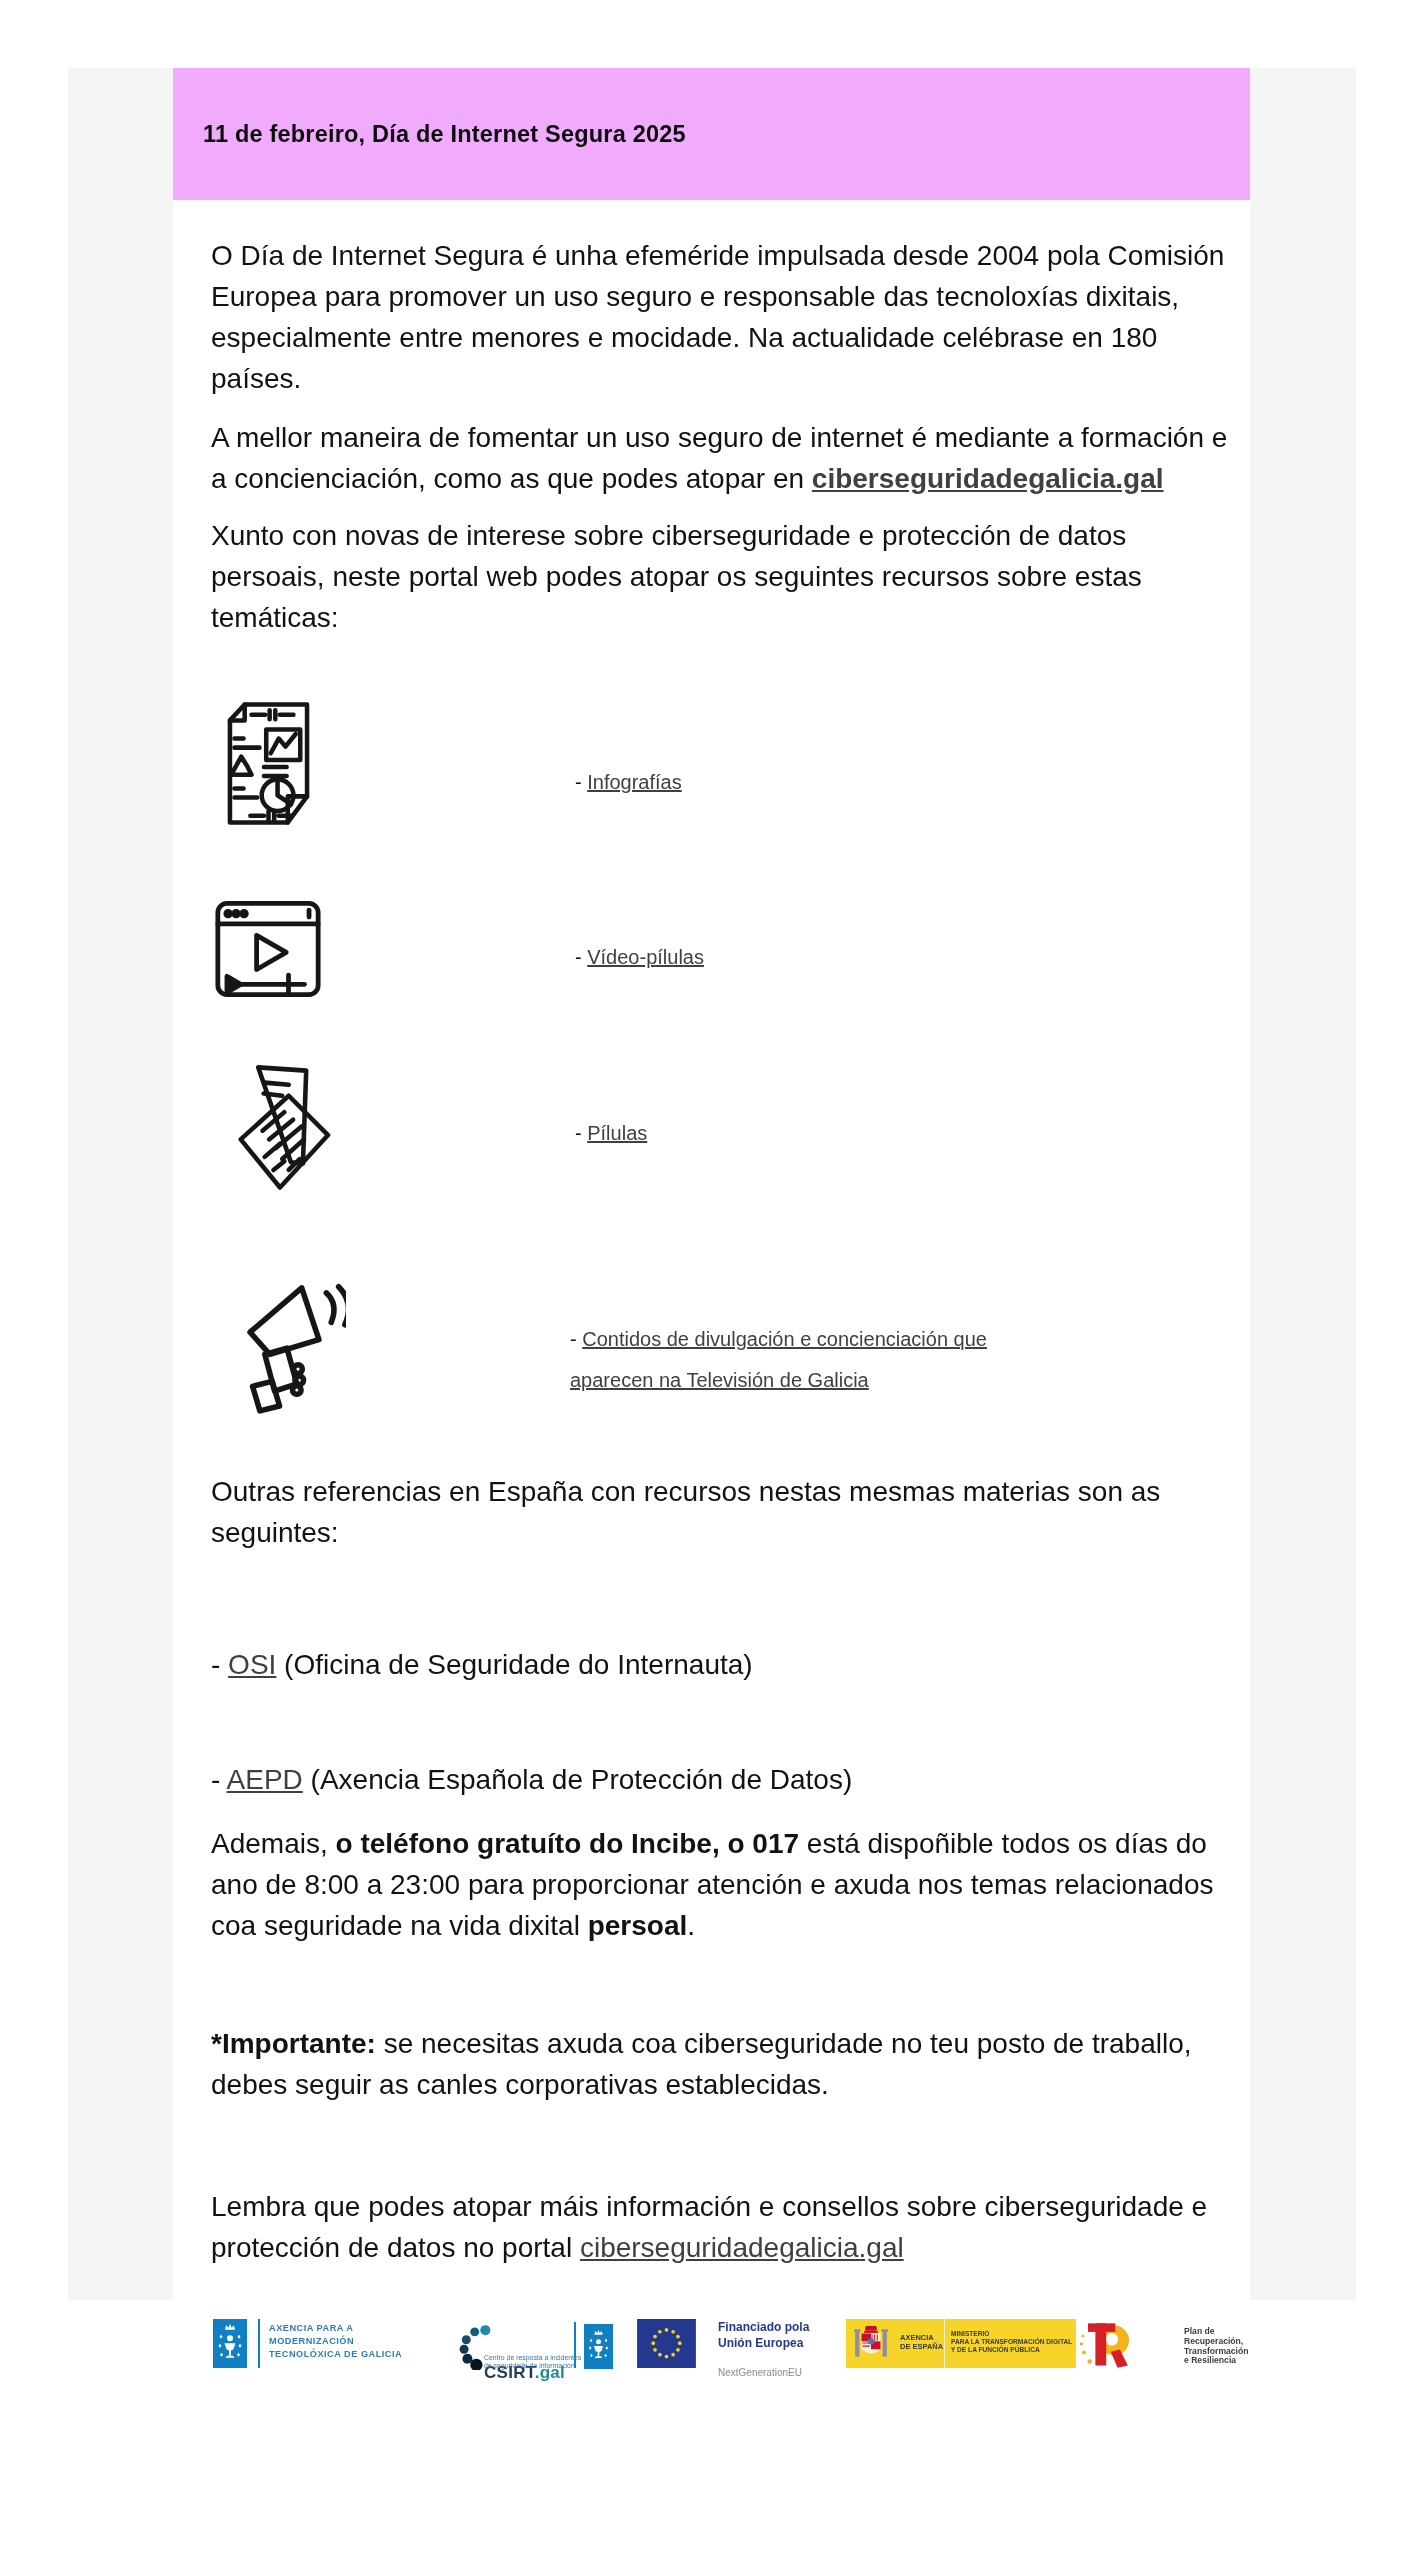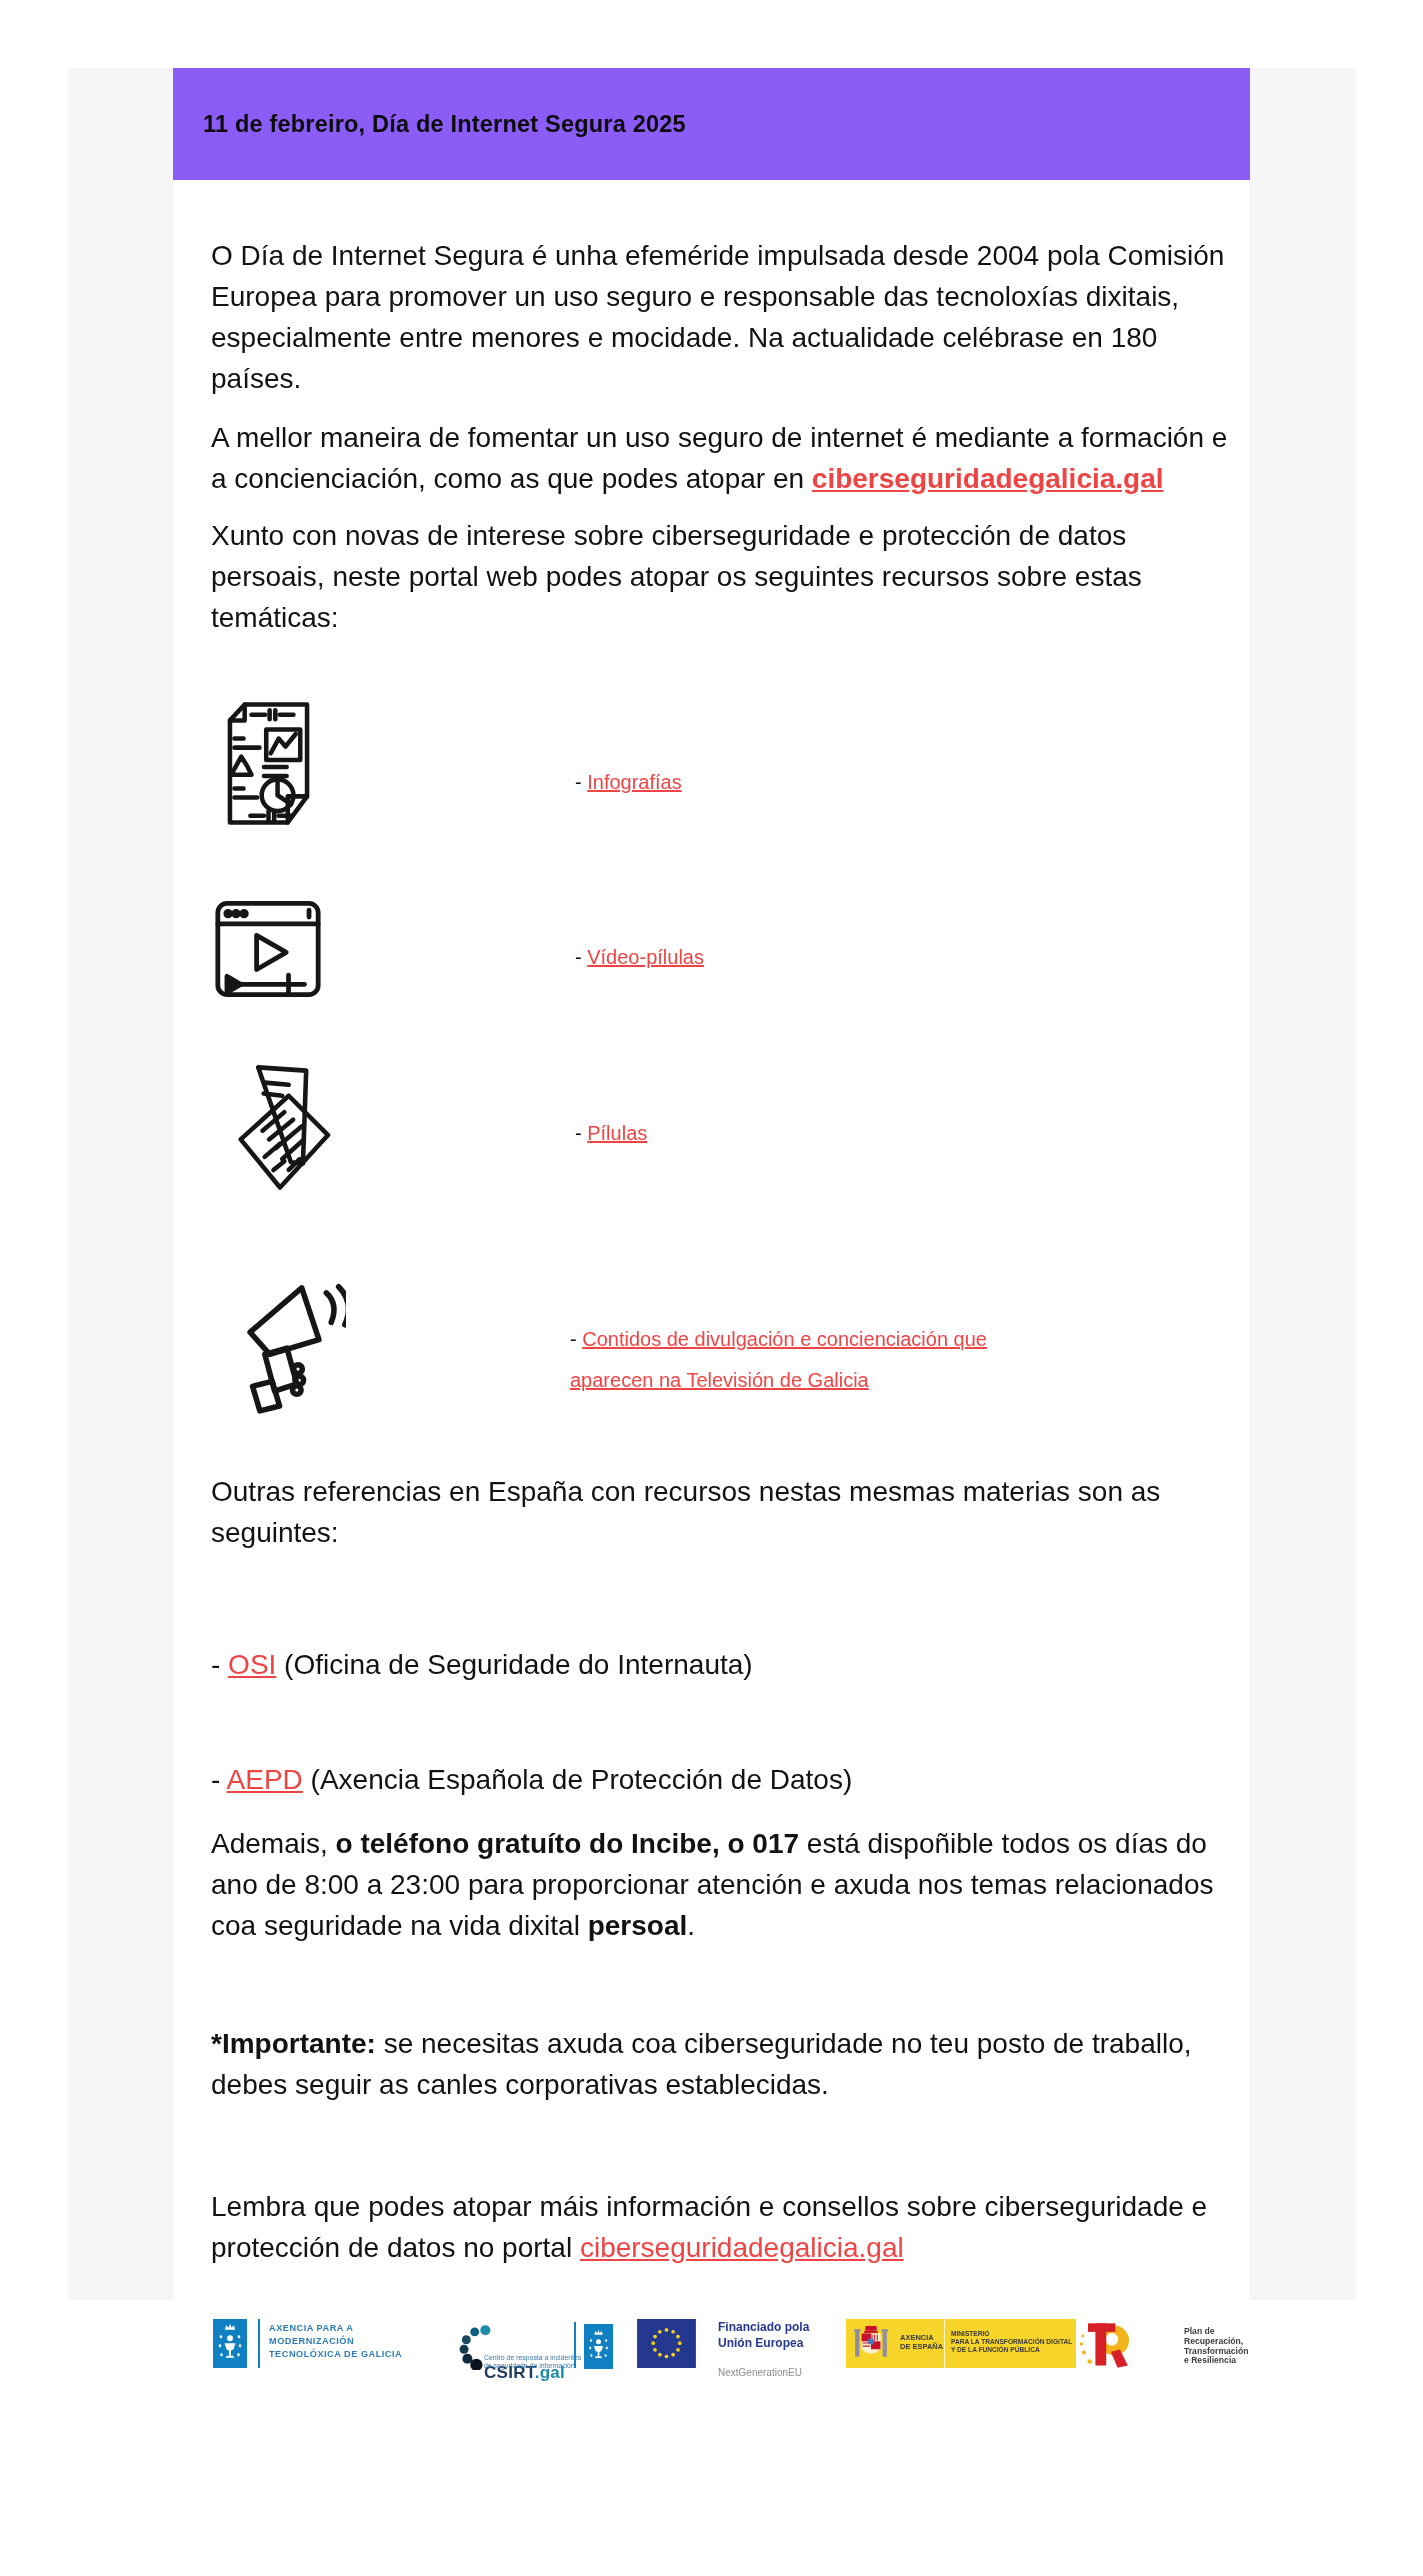--- a/index.html
+++ b/index.html
@@ -2,27 +2,27 @@
 <html style="font-size:9.2px"><head>
 <meta charset="utf-8">
 <style>
   html,body{margin:0;padding:0;}
   body{
     width:1423px;height:2576px;position:relative;background:#ffffff;
     font-family:"Liberation Sans",sans-serif;color:#121212;overflow:hidden;
   }
   .gray-panel{position:absolute;left:68px;top:68px;width:1288px;height:2232px;background:#f5f5f6;}
   .content-col{position:absolute;left:173px;top:68px;width:1077px;height:2232px;background:#ffffff;}
-  .banner{position:absolute;left:173px;top:68px;width:1077px;height:112px;background:#8b5cf6;
+  .banner{position:absolute;left:173px;top:68px;width:1077px;height:132px;background:#f0abfc;
     display:flex;align-items:center;box-sizing:border-box;padding-left:30px;}
   .banner-title{font-size:23.5px;font-weight:bold;color:#0c0c0c;letter-spacing:0.2px;}
   .para{position:absolute;left:211px;width:1040px;font-size:28px;line-height:41px;white-space:pre-wrap;}
   .res-link{position:absolute;font-size:20px;line-height:41px;white-space:pre-wrap;}
   .b{font-weight:bold;}
-  .lnk{color:#ef4444;text-decoration:underline;cursor:pointer;}
+  .lnk{color:#404040;text-decoration:underline;cursor:pointer;}
   .res-icon{position:absolute;}
   .lineart{stroke:#161616;fill:none;stroke-linecap:round;stroke-linejoin:round;}
   
   .abs{position:absolute;}
   .xunta-box{position:absolute;background:#1180c3;display:flex;align-items:center;justify-content:center;}
   .vdiv{position:absolute;width:2.3px;background:#1180c3;}
   .amtega{position:absolute;left:269px;top:2322px;font-size:9.2px;font-weight:bold;color:#2e7db8;
     line-height:13px;letter-spacing:0.5px;white-space:pre-line;}
   .csirt-title{position:absolute;left:484px;top:2335px;font-size:17px;font-weight:bold;letter-spacing:0.3px;margin-top:28px;}
   .csirt-navy{color:#1f3a5f;} .csirt-teal{color:#1d89a8;}

